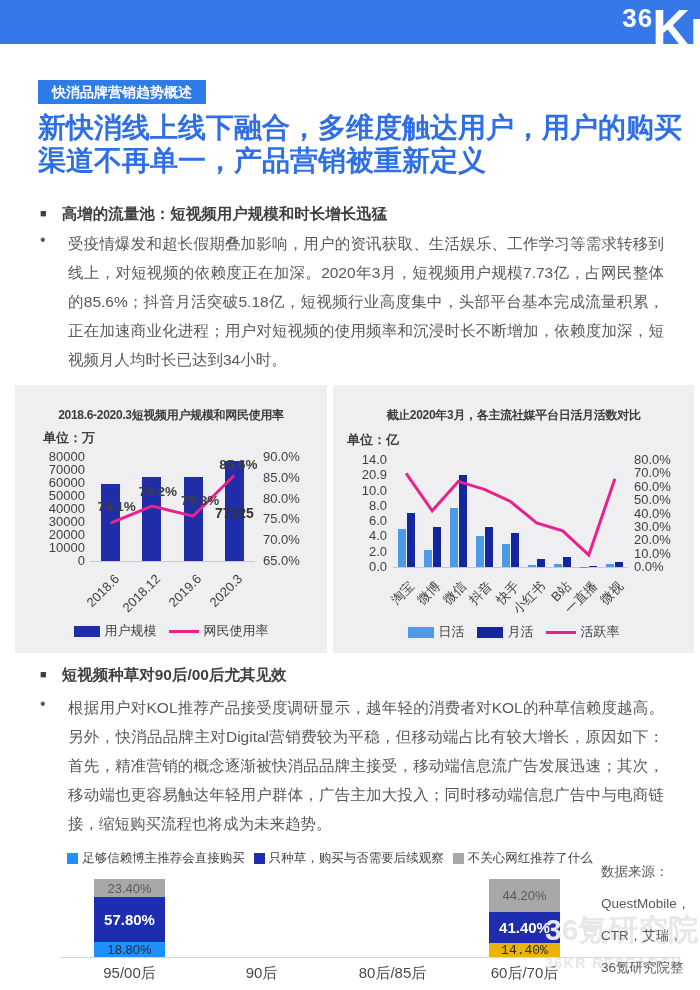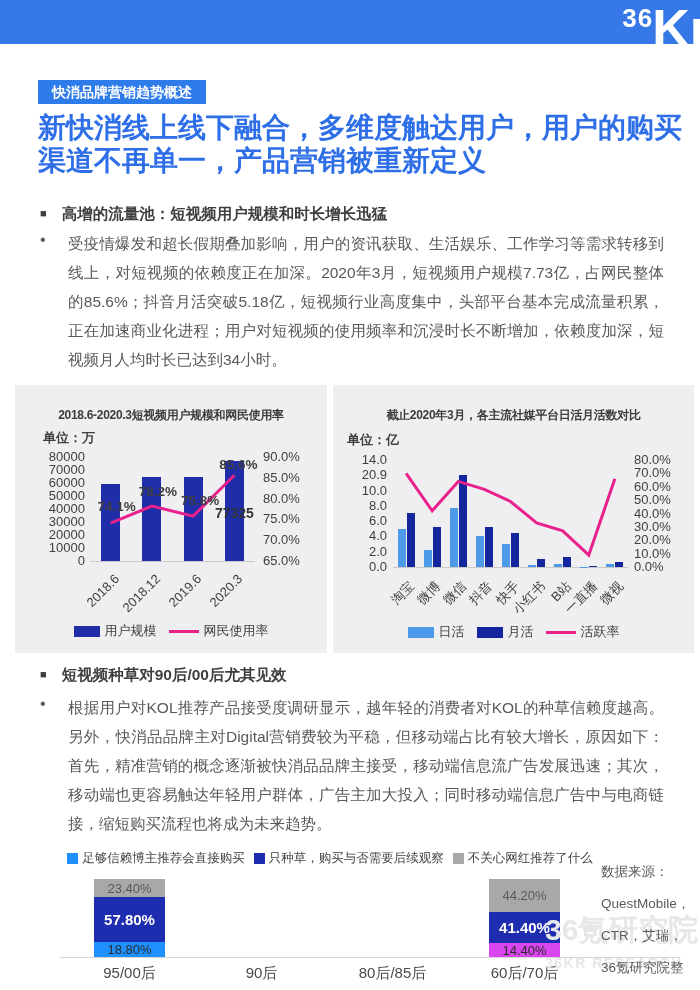--- a/index.html
+++ b/index.html
@@ -243,21 +243,21 @@
         <div class="seg" style="height: 18.3px; background: rgb(168, 168, 168); color: rgb(89, 89, 89);">23.40%</div>
         <div class="seg" style="height: 45.1px; background: rgb(30, 45, 176); color: rgb(255, 255, 255); font-weight: bold; font-size: 15px;">57.80%</div>
         <div class="seg" style="height: 14.7px; background: rgb(30, 144, 255); color: rgb(43, 43, 43);">18.80%</div>
       </div>
       <div class="bcat" style="left: 69.5px;">95/00后</div>
       <div class="bcat" style="left: 201.5px;">90后</div>
       <div class="bcat" style="left: 332.5px;">80后/85后</div>
       <div class="stackcol" style="left: 489px;">
         <div class="seg" style="height: 34.5px; background: rgb(168, 168, 168); color: rgb(89, 89, 89);">44.20%</div>
         <div class="seg" style="height: 32.3px; background: rgb(30, 45, 176); color: rgb(255, 255, 255); font-weight: bold; font-size: 15px;">41.40%</div>
-        <div class="seg" style="height: 14px; background: #d946ef; color: rgb(43, 43, 43);">14.40%</div>
+        <div class="seg" style="height: 14px; background: #eab308; color: rgb(43, 43, 43); font-family: Liberation Mono, monospace;">14.40%</div>
       </div>
       <div class="bcat" style="left: 464.5px;">60后/70后</div>
     </div>
 
   <div id="datasource">数据来源：QuestMobile，CTR，艾瑞，36氪研究院整理</div>
 
   <div id="watermark">
     <div class="w1">36氪研究院</div>
     <div class="w2">36KR RESEARCH</div>
   </div>

